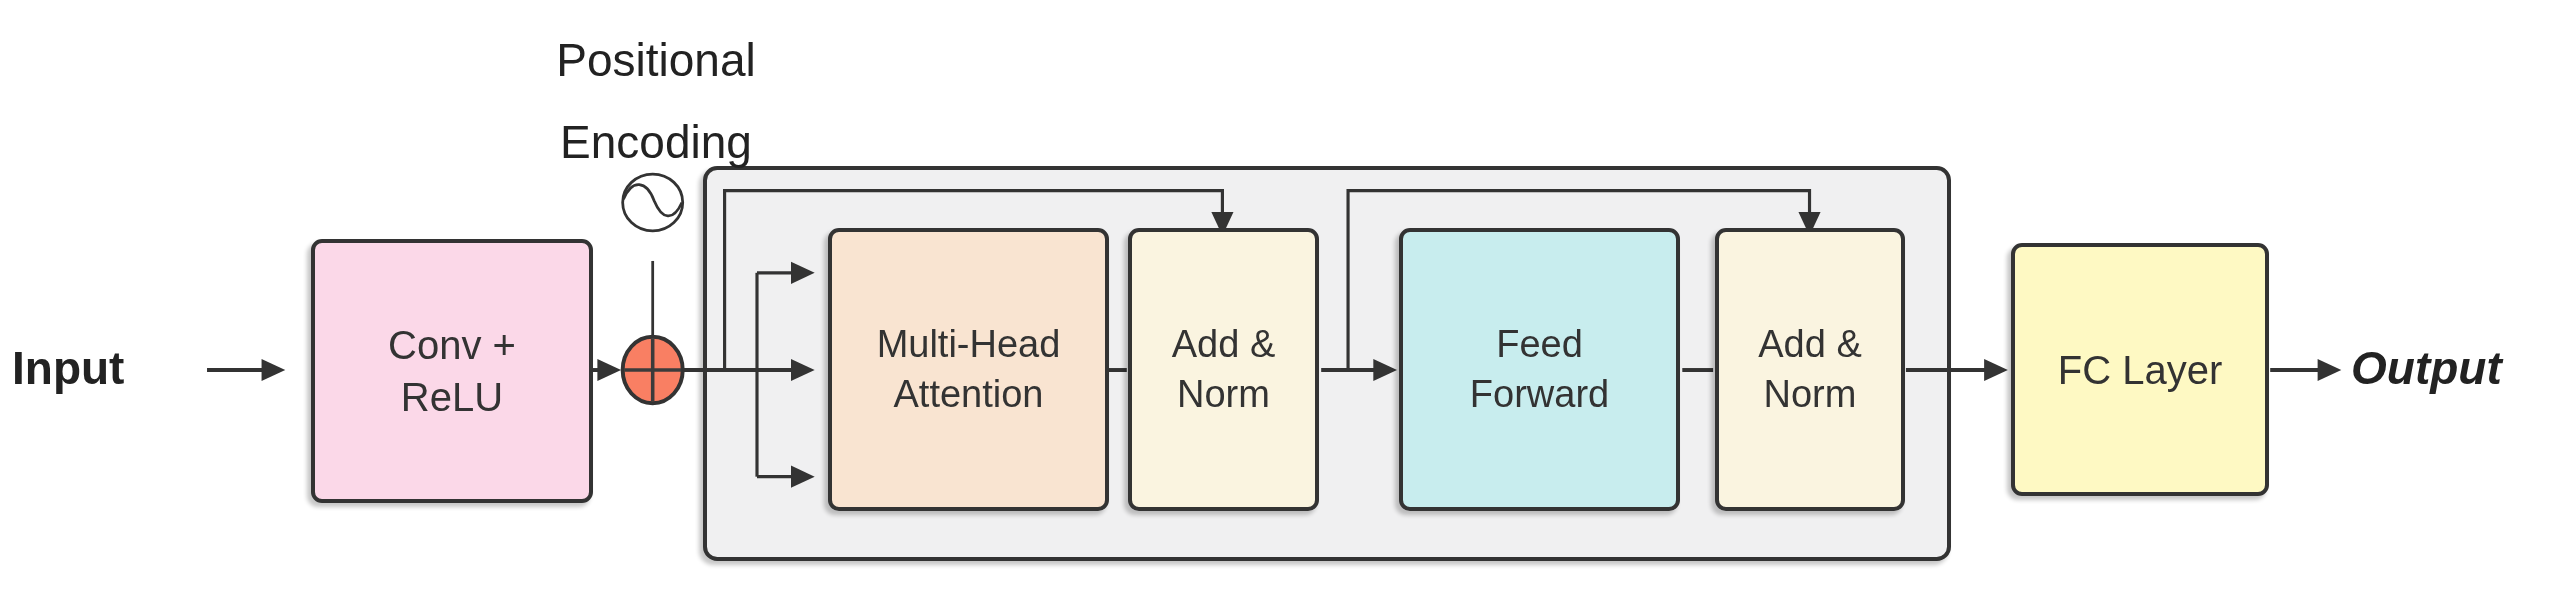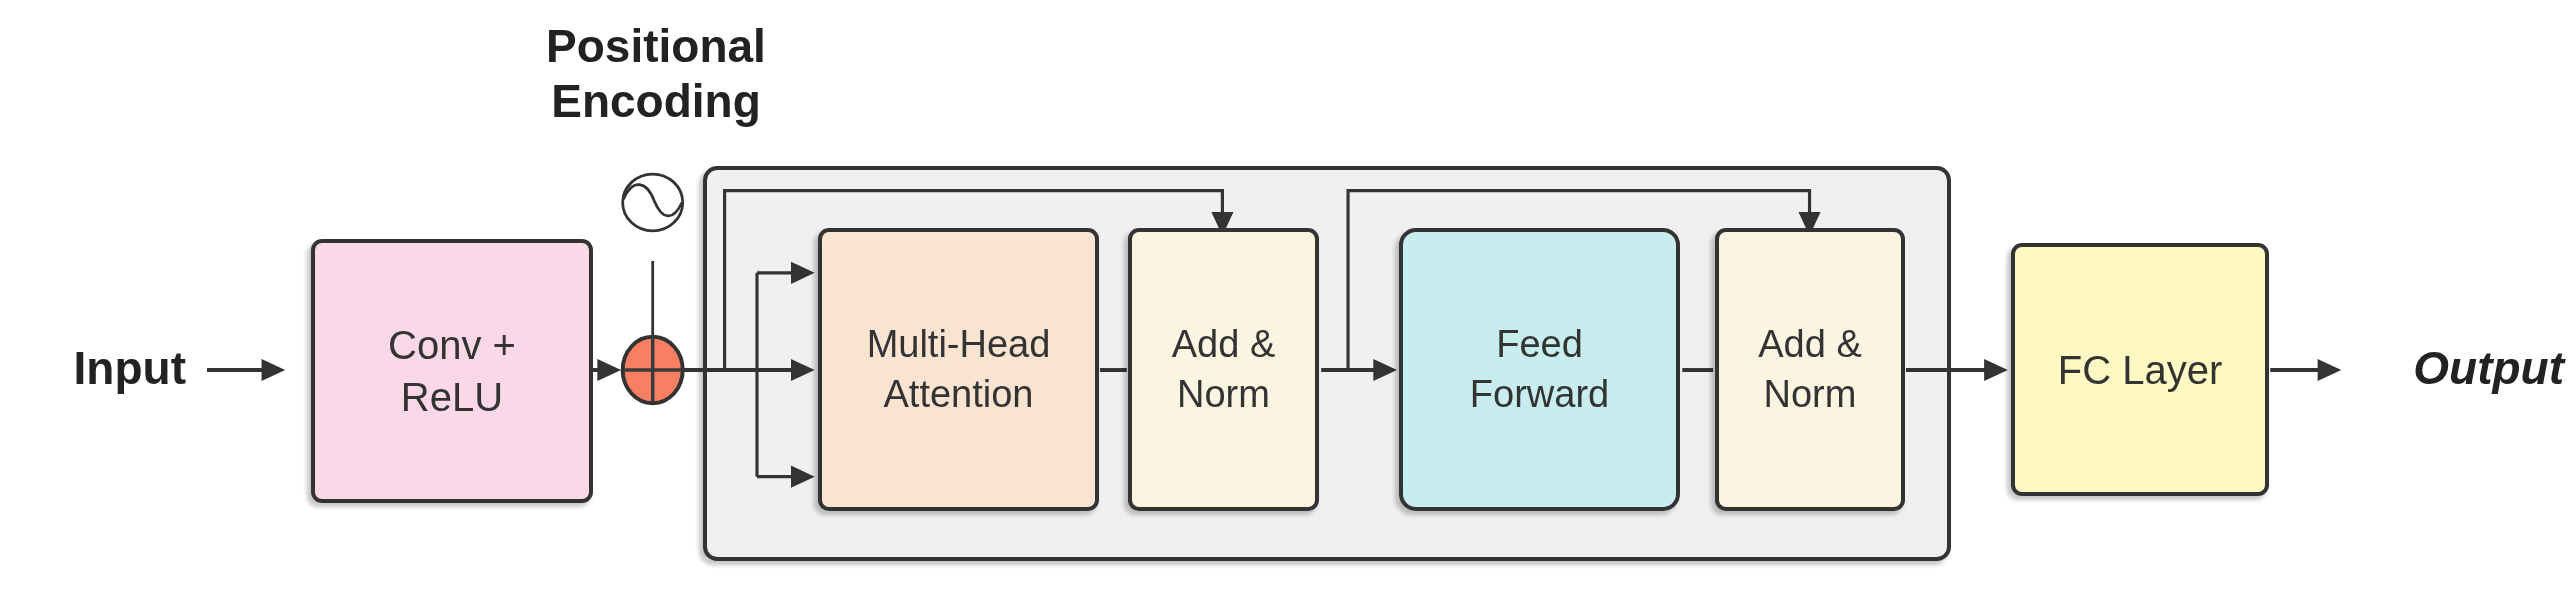--- a/index.html
+++ b/index.html
@@ -46,27 +46,27 @@
   #conv-box        { left: 287px;  top: 239px; width: 282px; height: 264px; font-size: 40px; margin-left: 24px; }
   #mha-box         { left: 818px; top: 228px; width: 281px; height: 283px; }
   #addnorm1-box    { left: 1128px; top: 228px; width: 191px; height: 283px; }
   #ff-box          { left: 1399px; top: 228px; width: 281px; height: 283px; }
   #addnorm2-box    { left: 1715px; top: 228px; width: 190px; height: 283px; }
   #fc-box          { left: 2011px; top: 243px; width: 258px; height: 253px; font-size: 40px; }
 
   
   .io-label {
     font-size: 46px; font-weight: 700; color: #222222;
-    text-align: right; z-index: 3; white-space: pre-line;
+    text-align: left; z-index: 3; white-space: pre-line;
   }
   #input-label  { left: 12px;   top: 341px; width: 174px; }
   #output-label { left: 2351px; top: 341px; width: 213px; font-style: italic; }
   .heading-label {
-    font-size: 46px; font-weight: 700; color: #222222;
-    text-align: center; line-height: 55px;
+    font-size: 46px; font-weight: 400; color: #222222;
+    text-align: center; line-height: 82px;
     white-space: pre-line; z-index: 3;
   }
   #positional-label { left: 498px;  top: 19px; width: 316px; }
   #encoder-label    { left: 1154px; top: 19px; width: 308px; }
 </style>
 </head>
 <body>
 
 <div id="diagram">
 
@@ -135,27 +135,27 @@
 
     <g stroke="#333333" fill="#333333">
       <line x1="2873" y1="468" x2="2935" y2="468" stroke-width="5"></line>
       <path d="M 2963 468 L 2933 454 L 2933 482 Z" stroke="none"></path>
     </g>
   </svg>
 
   <div class="abs node" id="conv-box" style="background-color: rgb(251, 216, 232);">Conv +
 ReLU</div>
 
-  <div class="abs node" id="mha-box" style="background-color: rgb(249, 228, 209);">Multi-Head
+  <div class="abs node" id="mha-box" style="background-color: rgb(249, 228, 209); margin-left: 10px;">Multi-Head
 Attention</div>
 
   <div class="abs node" id="addnorm1-box" style="background-color: rgb(250, 244, 224);">Add &amp;
 Norm</div>
 
-  <div class="abs node" id="ff-box" style="background-color: rgb(200, 237, 238); border-radius: 17px;">Feed
+  <div class="abs node" id="ff-box" style="background-color: rgb(200, 237, 238);">Feed
 Forward</div>
 
   <div class="abs node" id="addnorm2-box" style="background-color: rgb(250, 244, 224);">Add &amp;
 Norm</div>
 
   <div class="abs node" id="fc-box" style="background-color: #fef9c3;">FC Layer</div>
 
   <div class="abs io-label" id="input-label">Input</div>
 
   <div class="abs io-label" id="output-label">Output</div>

